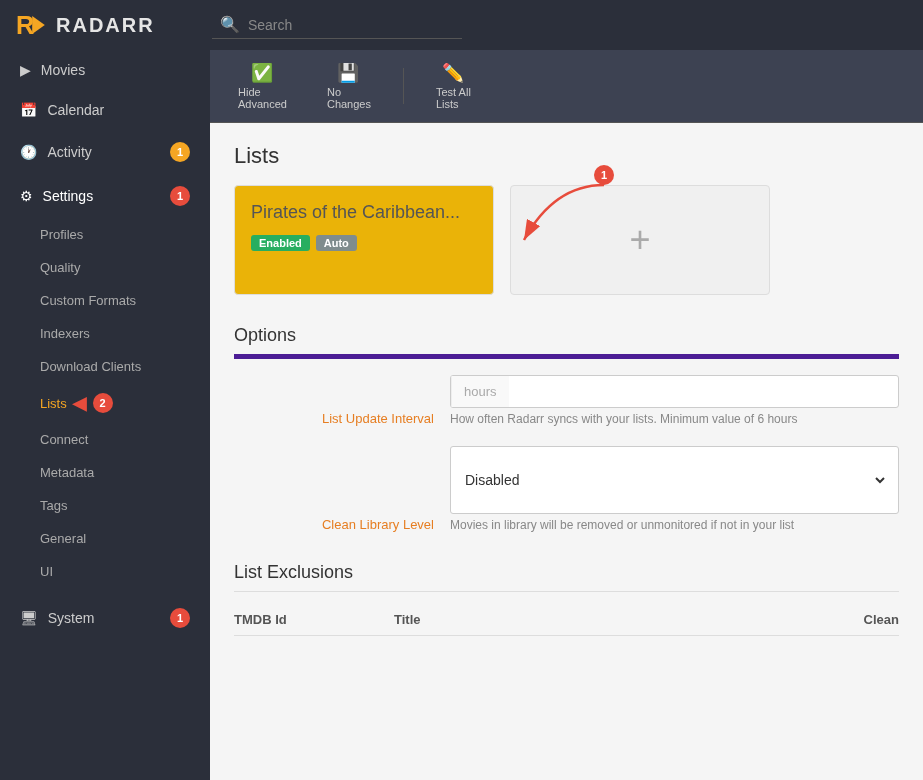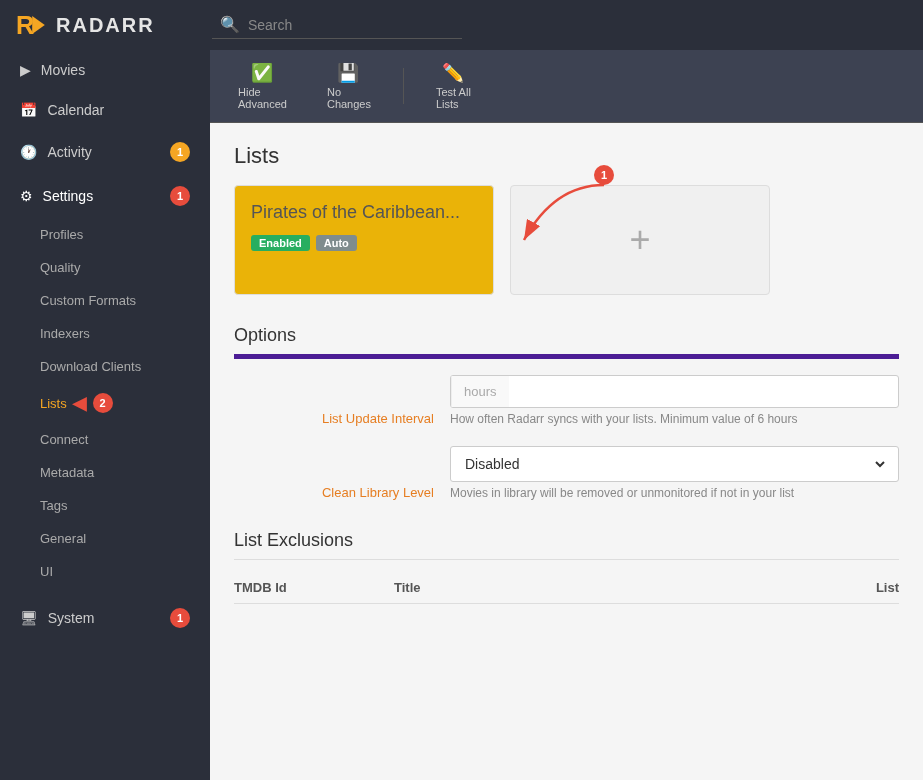--- a/index.html
+++ b/index.html
@@ -251,21 +251,21 @@
       font-size: 12px;
       color: #888;
       margin-top: 4px;
     }
     .select-control {
       display: flex;
       align-items: center;
       border: 1px solid #ccc;
       border-radius: 3px;
       background: #fff;
-      padding: 8px 10px;
+      padding: 24px 10px;
       cursor: pointer;
       font-size: 14px;
       color: #333;
     }
     .select-control select {
       border: none;
       outline: none;
       background: transparent;
       font-size: 14px;
       color: #333;
@@ -439,19 +439,19 @@
             <div class="option-hint">Movies in library will be removed or unmonitored if not in your list</div>
           </div>
         </div>
       </div>
 
       <div class="exclusions-section">
         <div class="exclusions-title">List Exclusions</div>
         <div class="table-header">
           <div class="col-tmdb">TMDB Id</div>
           <div class="col-title">Title</div>
-          <div class="col-year">List</div>
+          <div class="col-year">Clean</div>
         </div>
       </div>
 
     </div>
   </div>
 </div>
 
 </body></html>

